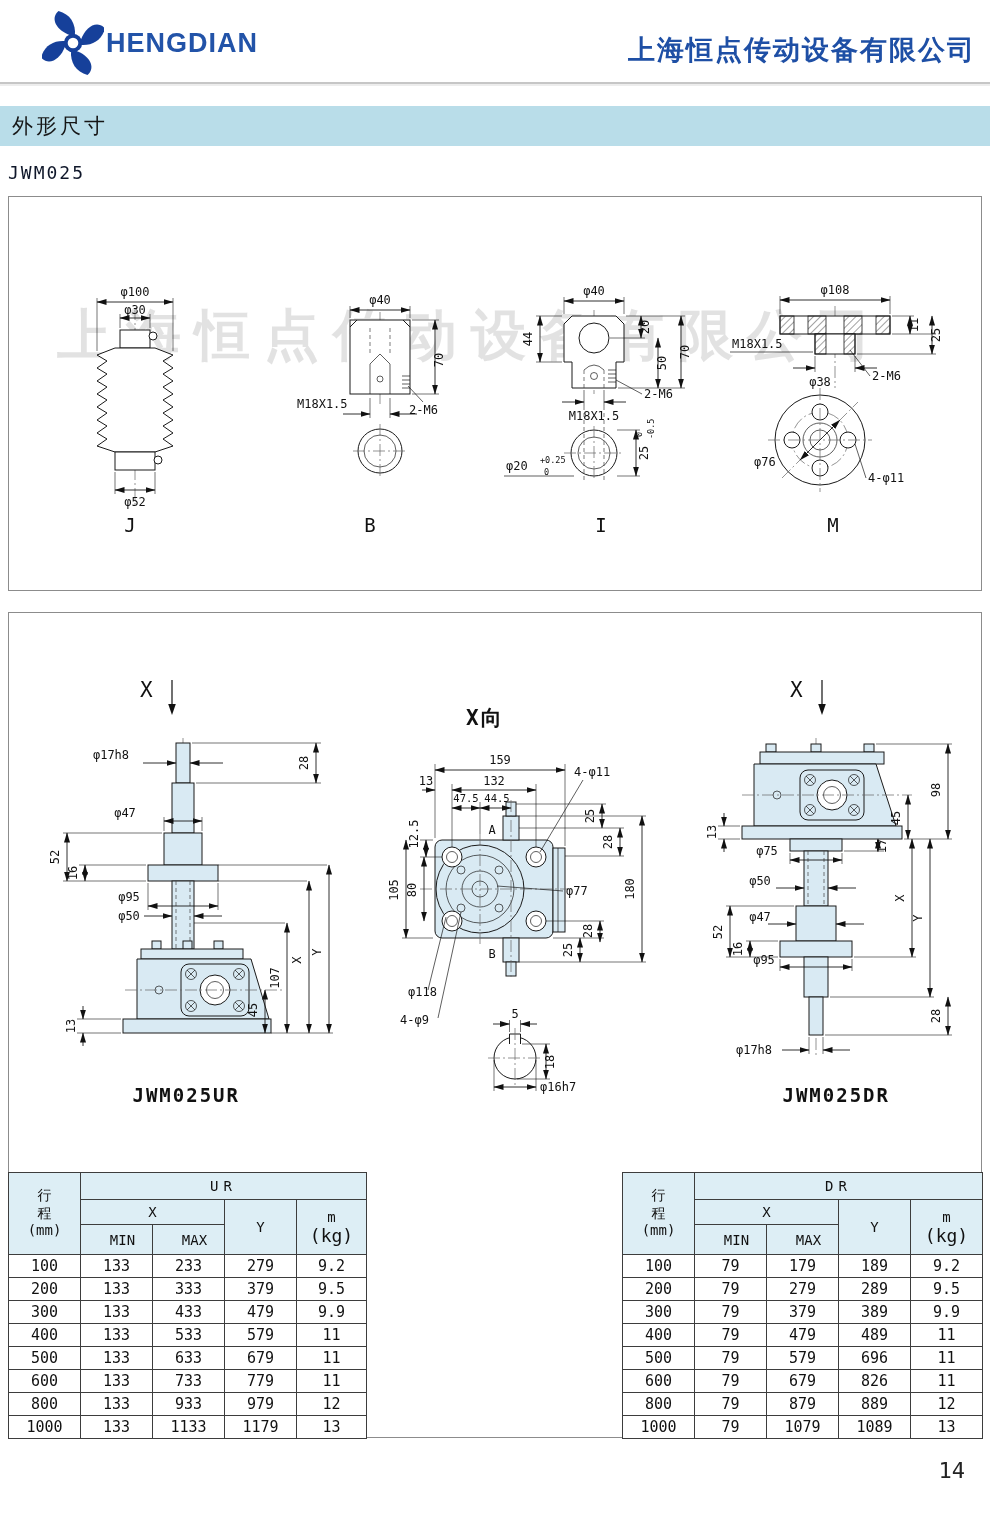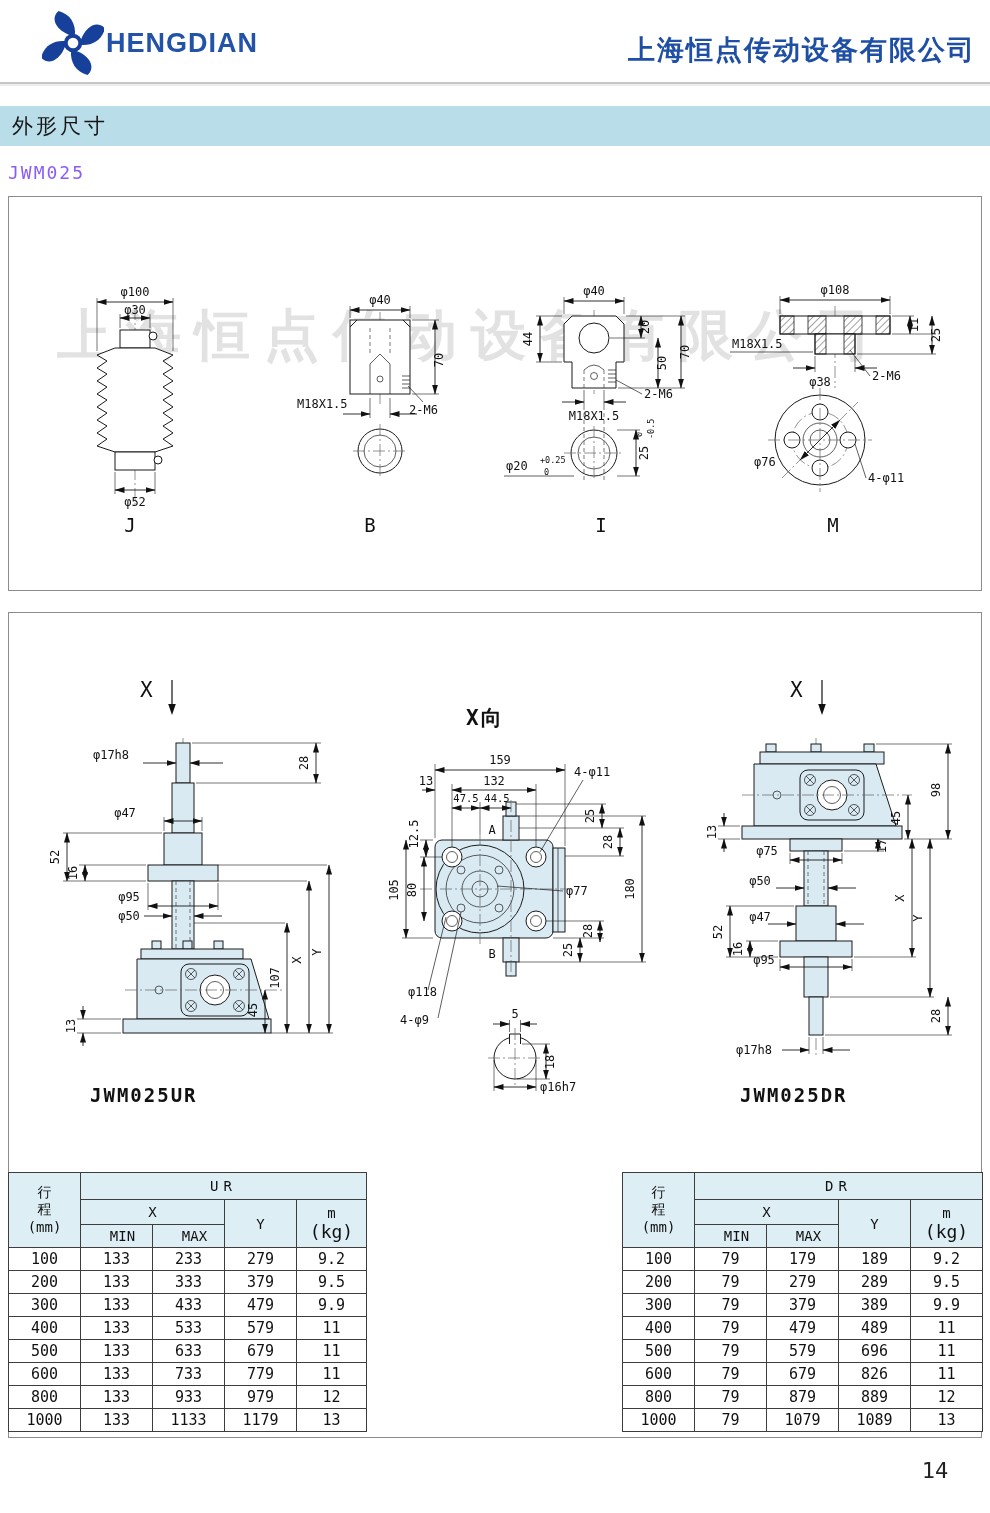--- a/index.html
+++ b/index.html
@@ -13,33 +13,33 @@
          border-bottom:2px solid #c6c6c6; box-shadow:0 2px 0 rgba(0,0,0,0.07); }
   .brand { position:absolute; left:106px; top:28px; font-size:27px; font-weight:600;
            color:#2253a8; letter-spacing:1px; }
   .company { position:absolute; right:14px; top:32px; font-size:27px; font-weight:bold;
              color:#1e4fa5; letter-spacing:2px; font-family:"DejaVu Sans",sans-serif; }
 
   .secbar { position:absolute; top:106px; left:0; width:990px; height:40px; background:#b9dde9; }
   .secbar span { display:inline-block; padding-left:12px; line-height:40px; font-size:21px;
                  letter-spacing:3px; color:#151515; font-family:"DejaVu Sans",sans-serif; }
   .model { position:absolute; top:162px; left:8px; font-size:18px; letter-spacing:2px;
-           font-family:"DejaVu Sans Mono",monospace; color:#8b5cf6; }
+           font-family:"DejaVu Sans Mono",monospace; color:#0f172a; }
 
   .panel { position:absolute; left:8px; width:974px; border:1px solid #8c8c8c; background:#fff; }
   #panel1 { top:196px; height:395px; }
   #panel2 { top:612px; height:826px; }
 
   .watermark { position:absolute; left:48px; top:102px; font-size:55px; font-weight:bold;
                letter-spacing:14px; color:#c7c7c7; opacity:0.5; white-space:nowrap;
                font-family:"DejaVu Sans",sans-serif; }
 
   .fit-label { position:absolute; top:514px; width:140px; text-align:center; font-size:19px;
                font-family:"DejaVu Sans Mono",monospace; color:#111; }
-  .view-label { position:absolute; top:1084px; width:150px; text-align:left; font-size:19px;
+  .view-label { position:absolute; top:1084px; width:150px; text-align:right; font-size:19px;
                 font-weight:bold; letter-spacing:2px; font-family:"DejaVu Sans Mono",monospace; }
 
   .xmark { position:absolute; display:flex; gap:12px; align-items:flex-start;
            font-family:"DejaVu Sans Mono",monospace; font-size:21px; color:#111; }
   .xv-title { position:absolute; font-family:"DejaVu Sans Mono",monospace; font-size:21px;
               letter-spacing:2px; color:#111; font-weight:bold;margin-top:24px; }
 
   
   svg text { font-family:"DejaVu Sans Mono",monospace; fill:#111; }
   .dt  { font-size:12px; }
@@ -54,28 +54,28 @@
   .dim { stroke:#1a1a1a; stroke-width:0.9; fill:none; }
   .ext { stroke:#1a1a1a; stroke-width:0.6; fill:none; }
 
   
   table.spec { position:absolute; top:1172px; border-collapse:collapse; table-layout:fixed;
                font-family:"DejaVu Sans Mono",monospace; background:#fff; }
   table.spec th, table.spec td { border:1px solid #3d3d3d; text-align:center; vertical-align:middle; }
   table.spec thead th { background:#ddeef5; font-weight:normal; font-size:14px; }
   table.spec thead tr:nth-child(1) th { height:27px; }
   table.spec thead tr:nth-child(2) th { height:25px; }
-  table.spec thead tr:nth-child(3) th { height:23px;padding-left:12px; }
+  table.spec thead tr:nth-child(3) th { height:30px;padding-left:12px; }
   table.spec td { height:23px; font-size:15px; }
   th.strokeh { font-size:15px; line-height:1.25; font-family:"DejaVu Sans",sans-serif; }
   th.strokeh .unit { font-size:14px; font-family:"DejaVu Sans Mono",monospace; }
   th.group { letter-spacing:5px; font-size:15px; }
   th .unit { font-size:18px; }
 
-  .pageno { position:absolute; left:905px; top:1458px; width:60px; text-align:center;
+  .pageno { position:absolute; left:905px; top:1458px; width:60px; text-align:right;
             font-size:22px; font-family:"DejaVu Sans Mono",monospace; color:#222; }
 </style>
 </head>
 <body>
 
 <div class="hdr">
   <svg class="abs" style="left:42px;top:11px" width="62" height="64" viewBox="0 0 64 64">
     <g fill="#16409a" transform="translate(32,32)">
       <path d="M-3,-8 C-17,-13 -24,-25 -15,-33 C-3,-30 3,-20 2,-8 Z"></path>
       <path d="M-3,-8 C-17,-13 -24,-25 -15,-33 C-3,-30 3,-20 2,-8 Z" transform="rotate(90)"></path>

